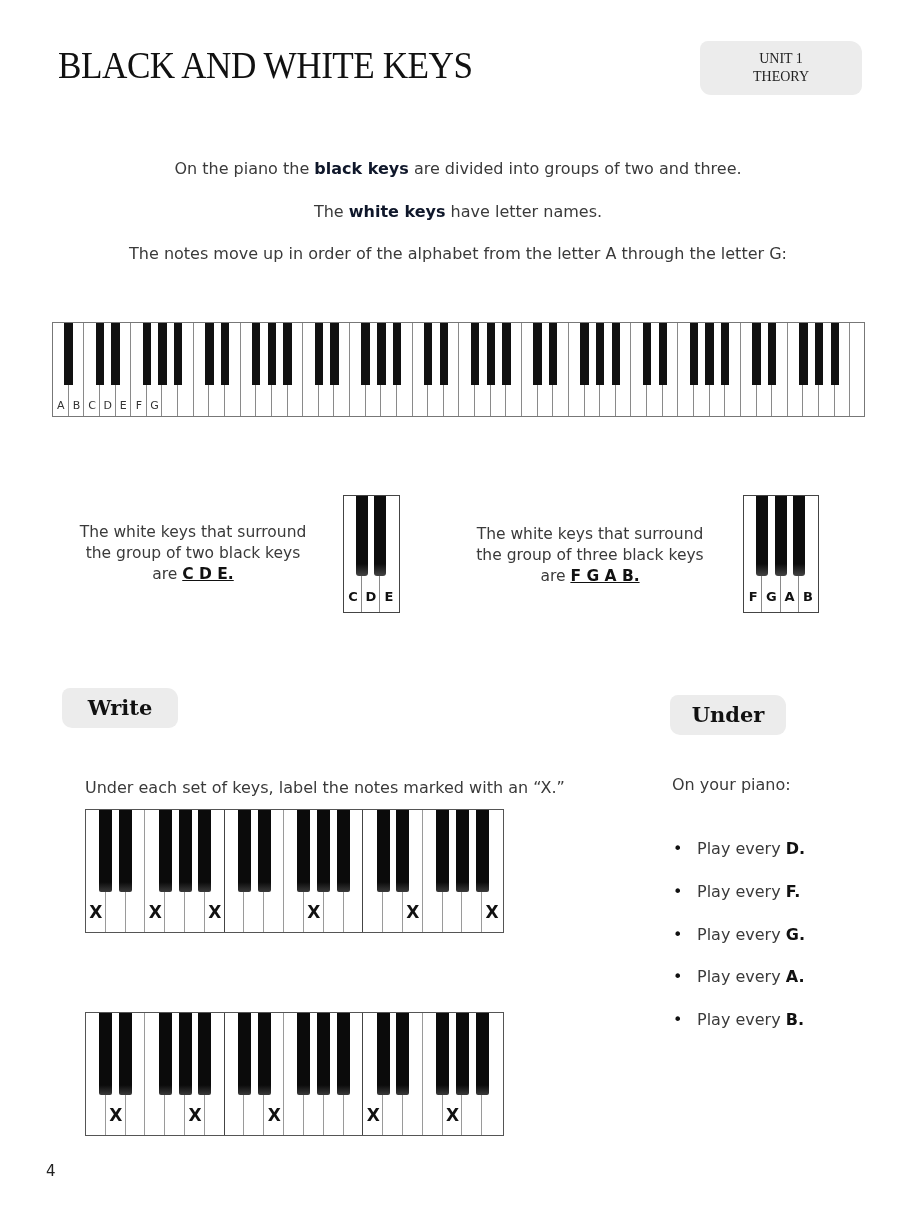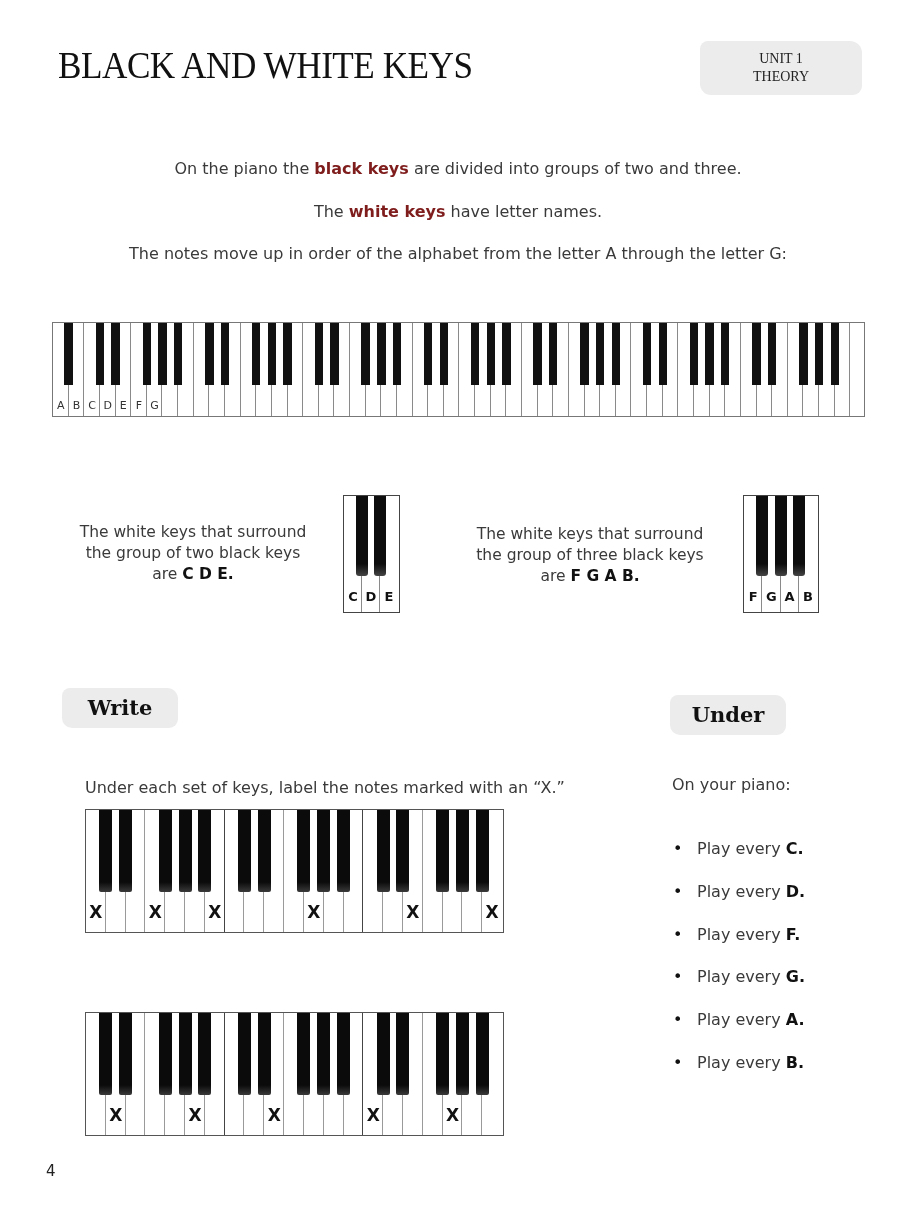--- a/index.html
+++ b/index.html
@@ -6,27 +6,27 @@
   body { width:916px; height:1224px; position:relative; overflow:hidden;
          font-family:"DejaVu Sans", sans-serif; color:#333; }
   .abs { position:absolute; }
   .title { left:58px; top:44px; font-family:"Liberation Serif", serif; font-size:37px;
            color:#111; letter-spacing:-0.5px; transform:scaleX(0.95); transform-origin:left; }
   .unit-badge { left:700px; top:41px; width:162px; height:54px; background:#ececec;
                 border-radius:8px 12px 9px 11px; text-align:center;
                 font-family:"Liberation Serif", serif; font-size:14px; color:#222;
                 line-height:18px; padding-top:9px; box-sizing:border-box; }
   .intro { left:0; width:916px; text-align:center; font-size:16px; color:#3a3a3a; }
-  .intro b { color:#7f1d1d; }
+  .intro b { color:#0f172a; }
   .kb { border:1px solid #777; background:#fff; box-sizing:border-box; overflow:hidden; }
   .wk { position:absolute; top:0; bottom:0; border-right:1px solid #8a8a8a; box-sizing:border-box; }
   .bk { position:absolute; top:0; background:#111; box-sizing:border-box; }
   .kbl { position:absolute; font-size:11px; color:#333; text-align:center; }
   .desc { font-size:15.5px; text-align:center; color:#3a3a3a; line-height:21px; }
-  .desc b { color:#111; }
+  .desc b { color:#111;text-decoration:underline; }
   .small-kb { border:1.5px solid #444; background:#fff; box-sizing:border-box; overflow:hidden; }
   .small-kb .bk { background:linear-gradient(#0d0d0d 85%, #444); border-radius:0 0 3px 3px; }
   .small-lbl { position:absolute; bottom:8px; font-weight:bold; font-size:13px; color:#111; text-align:center; }
   .section-tag { background:#ececec; border-radius:8px 11px 9px 10px;
                  font-family:"DejaVu Serif", serif; font-weight:bold; font-size:21px; color:#111;
                  text-align:center; box-sizing:border-box; }
   .instr { font-size:16px; color:#3a3a3a; }
   .wkb .wk { border-right:1px solid #9a9a9a; }
   .wkb .wk.oct-end { border-right:1.5px solid #444; }
   .wkb .bk { background:linear-gradient(#0b0b0b 88%, #3a3a3a); border-radius:0 0 2px 2px; }
@@ -275,21 +275,20 @@
     <div class="xmark" style="left: 99.0476px; width: 19.8095px; top: 92px;">X</div>
     <div class="xmark" style="left: 178.286px; width: 19.8095px; top: 92px;">X</div>
     <div class="xmark" style="left: 277.333px; width: 19.8095px; top: 92px;">X</div>
     <div class="xmark" style="left: 356.571px; width: 19.8095px; top: 92px;">X</div>
   </div>
 
 <div class="abs section-tag" style="left:670px; top:695px; width:116px; height:40px; line-height:40px;">Under</div>
 <div class="abs instr" style="left:672px; top:775px;">On your piano:</div>
 
 <ul class="abs play-list" id="playlist" style="left:670px; top:839px; width:220px;">
-    <li><span>Play every </span><b>C.</b></li>
     <li><span>Play every </span><b>D.</b></li>
     <li><span>Play every </span><b>F.</b></li>
     <li><span>Play every </span><b>G.</b></li>
     <li><span>Play every </span><b>A.</b></li>
     <li><span>Play every </span><b>B.</b></li>
   </ul>
 
 <div class="abs page-num">4</div>
 
 </body></html>

